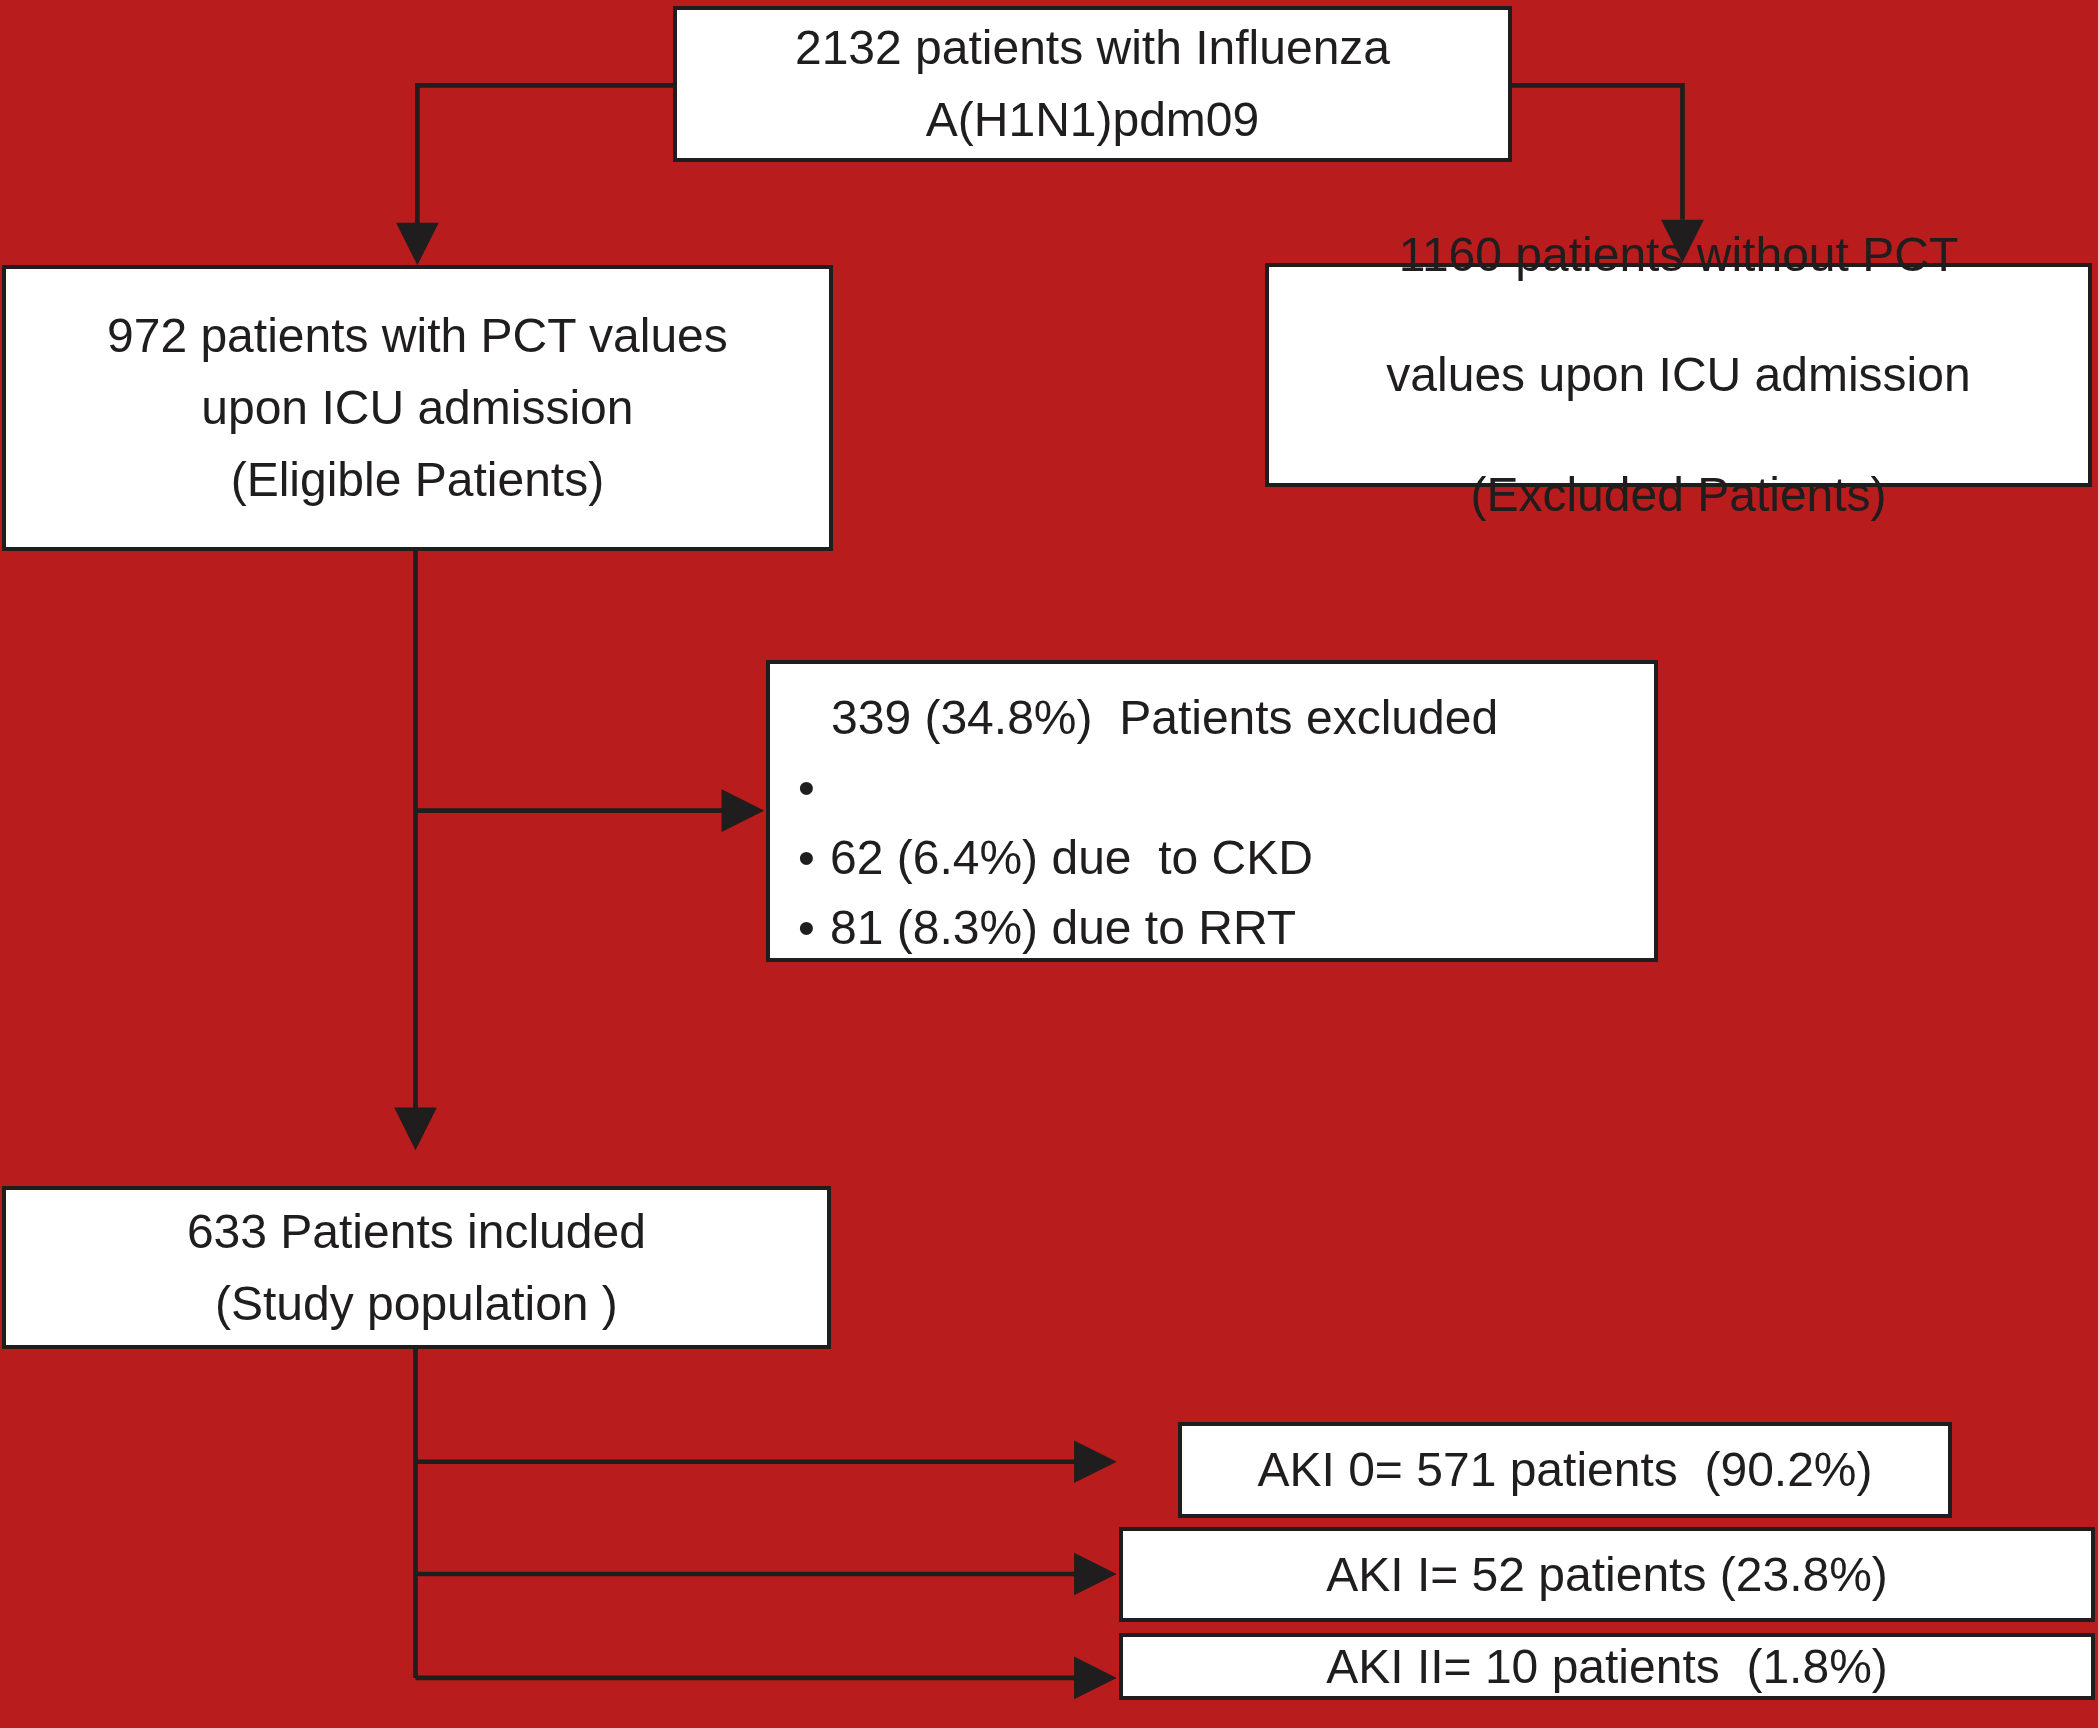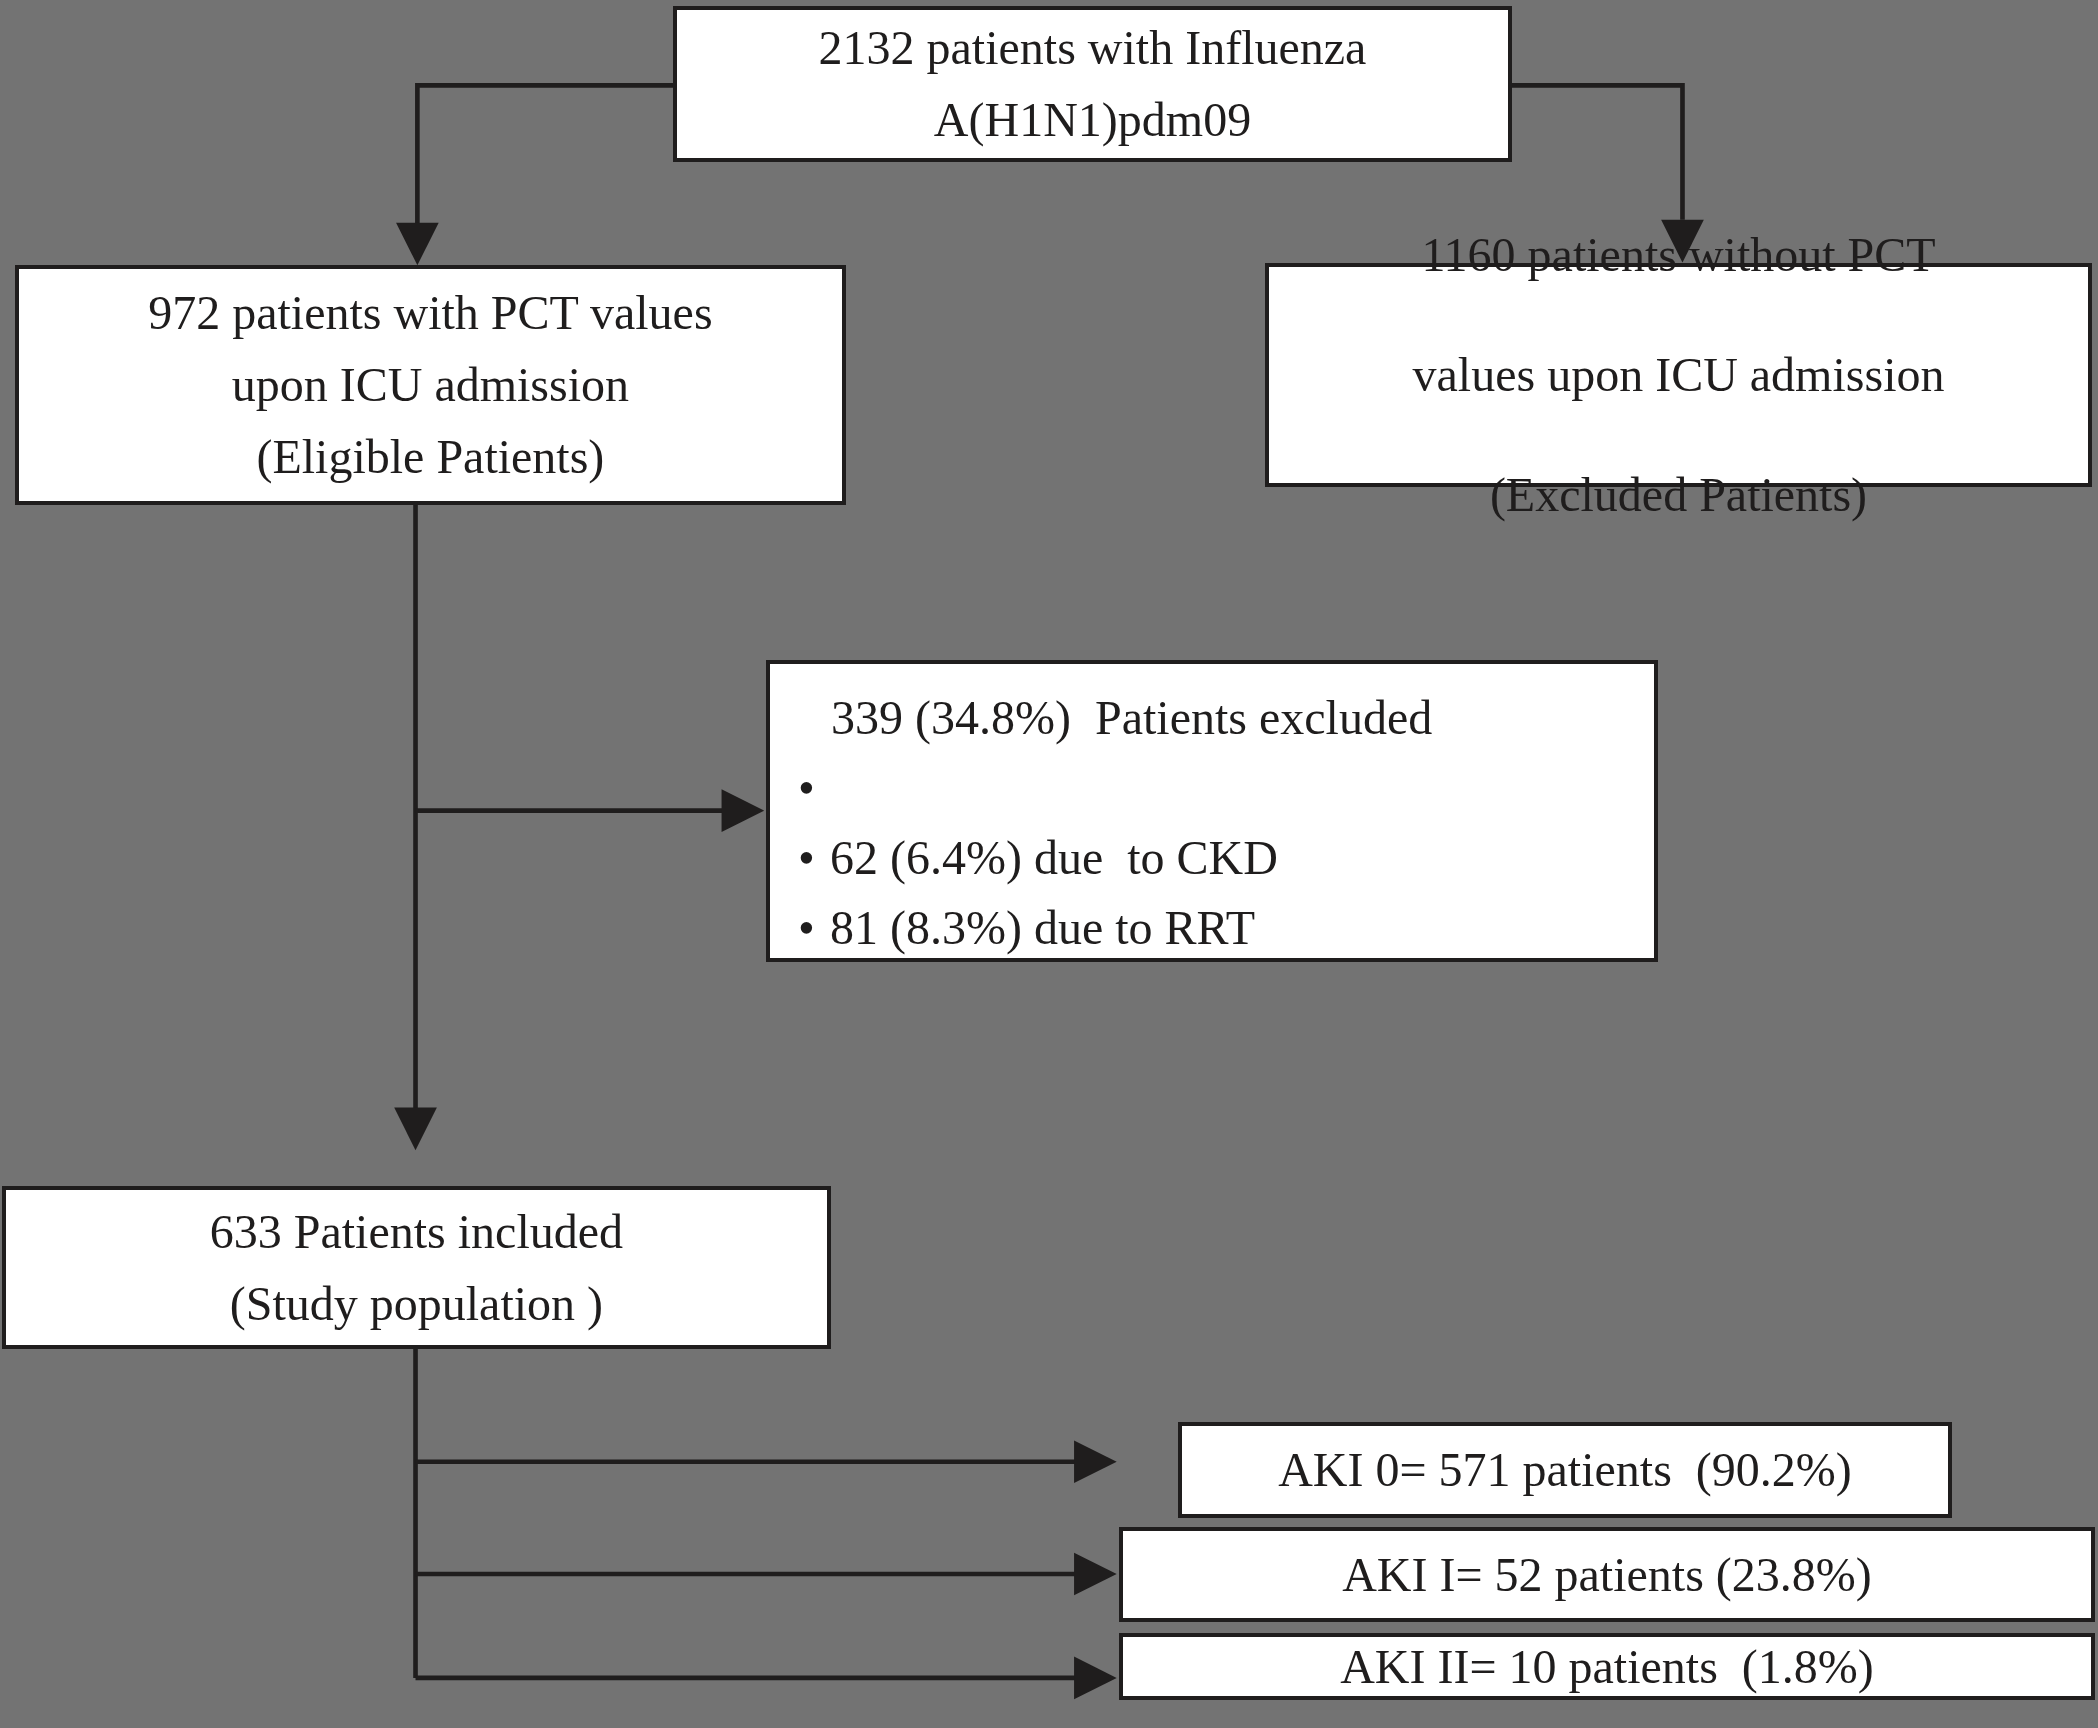--- a/index.html
+++ b/index.html
@@ -4,22 +4,22 @@
 <style>
   html, body {
     margin: 0;
     padding: 0;
     background: #ffffff;
   }
   .canvas {
     position: relative;
     width: 2098px;
     height: 1728px;
-    background: #737373;
-    font-family: Liberation Serif, serif;
+    background: #b91c1c;
+    font-family: Liberation Sans, sans-serif;
     color: #1f1d1d;
     overflow: hidden;
   }
   .connectors {
     position: absolute;
     left: 0;
     top: 0;
     width: 2098px;
     height: 1728px;
   }
@@ -43,21 +43,21 @@
     align-items: center;
     font-size: 48px;
     line-height: 72px;
   }
   .box .line {
     white-space: pre;
     text-align: center;
   }
   
   .box-total     { left: 673px;  top: 5.6px;    width: 839px;  height: 156px; }
-  .box-eligible  { left: 1.9px;    top: 265px;  width: 831px;  height: 240px; margin-left: 13px; }
+  .box-eligible  { left: 1.9px;    top: 265px;  width: 831px;  height: 286px; }
   .box-excluded  { left: 1265px; top: 263px;  width: 827px;  height: 224px; gap: 48px; }
   .box-exclusion {
     left: 766px;  top: 660px;  width: 892px;  height: 302px;
     justify-content: flex-start;
     align-items: stretch;
     padding: 18.6px 22px 0 28px;
     line-height: 70px;
   }
   .box-included  { left: 1.9px;    top: 1150px; width: 829px;  height: 163px; margin-top: 36px; }
   .box-aki-0     { left: 1178px; top: 1414px; width: 774px; height: 96px; margin-top: 8px; }

